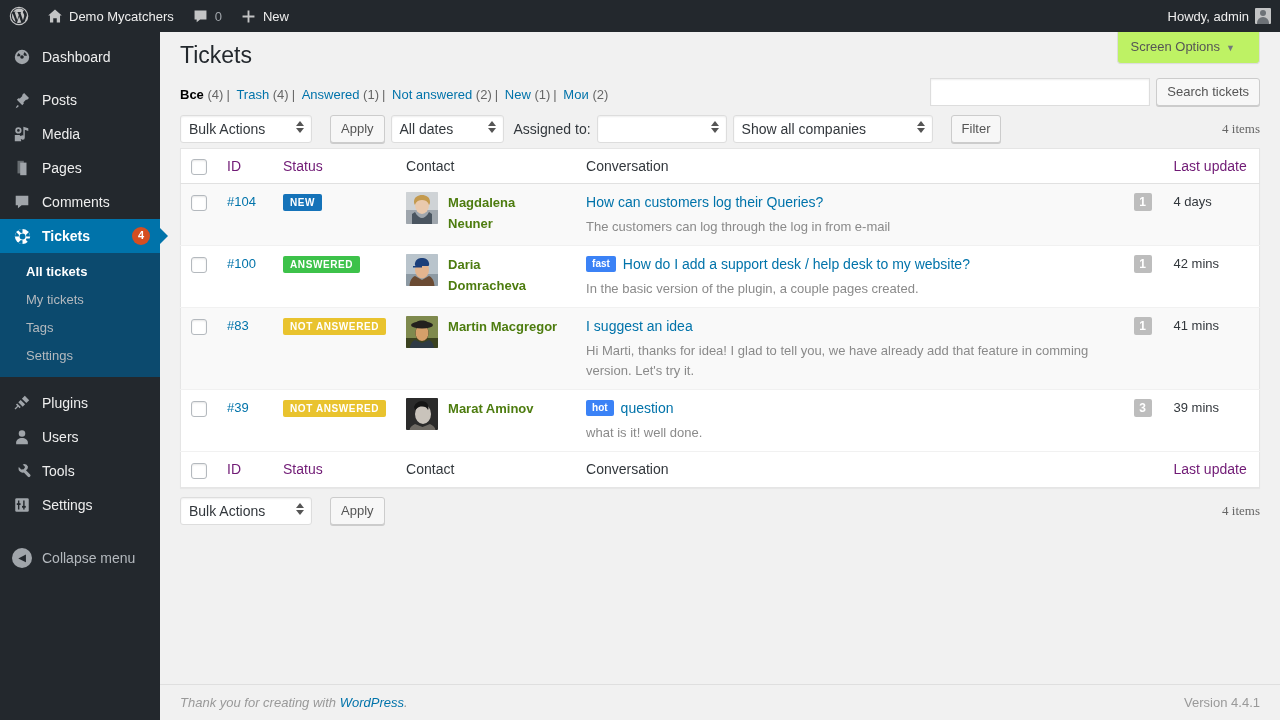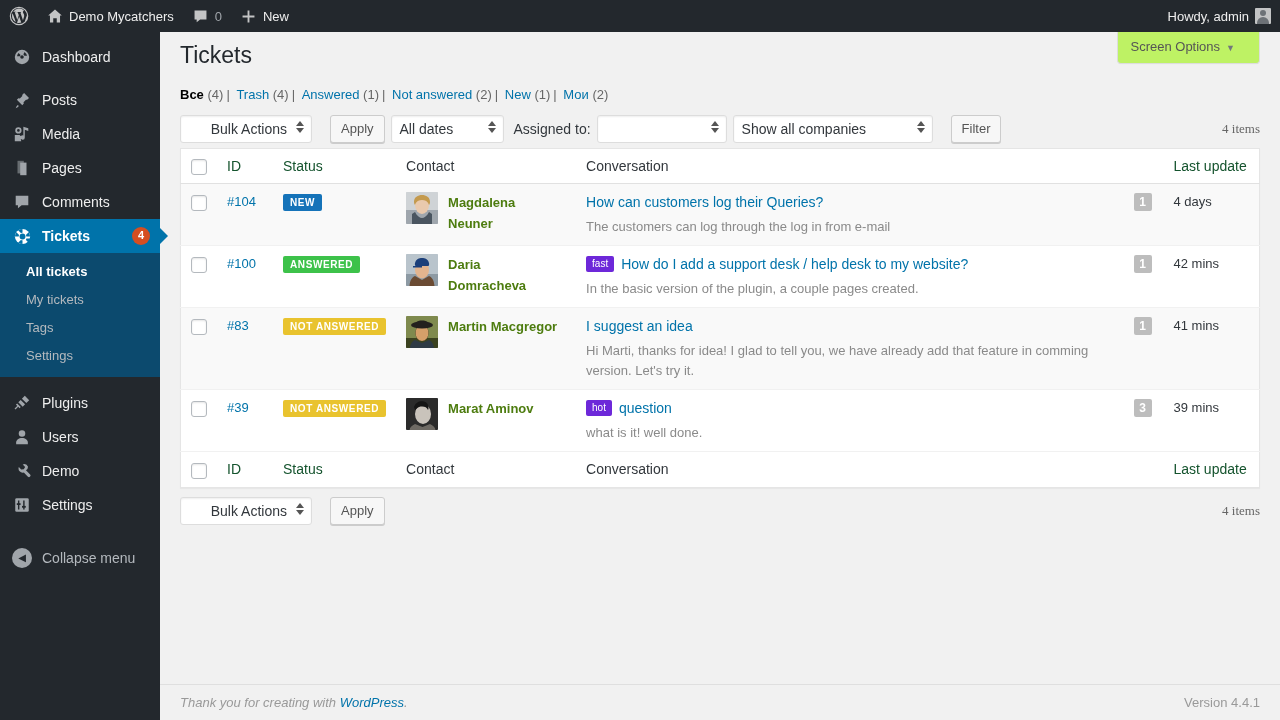--- a/index.html
+++ b/index.html
@@ -146,42 +146,42 @@
   }
   .select .arrows {
     position:absolute; right:7px; top:50%; margin-top:-8px;
     display:flex; flex-direction:column; gap:2px; line-height:0;
   }
   .select .arrows i {
     display:block; width:0; height:0; border-style:solid;
   }
   .select .arrows i.up { border-width:0 4px 5px 4px; border-color:transparent transparent #555 transparent; }
   .select .arrows i.dn { border-width:5px 4px 0 4px; border-color:#555 transparent transparent transparent; }
-  .select.bulk { width:132px;justify-content:flex-end; }
+  .select.bulk { width:132px; }
   .select.dates { width:113px; }
   .select.assigned { width:130px; }
   .select.companies { width:200px; }
   .assigned-label { font-size:14px; color:#32373c; margin-left:4px; }
   .displaying-num {
     margin-left:auto; font-size:13px; color:#666; font-style:normal;font-family:Liberation Serif, serif;
   }
 
   
   table.wp-list-table {
     width:100%; border-collapse:collapse; background:#fff;
     border:1px solid #e5e5e5; box-shadow:0 1px 1px rgba(0,0,0,.04);
     clear:both;
   }
   .wp-list-table thead th, .wp-list-table tfoot th {
     text-align:left; font-weight:400; font-size:14px; color:#32373c;
     padding:8px 10px; line-height:1.3; vertical-align:middle;
   }
   .wp-list-table thead tr { border-bottom:1px solid #e1e1e1; }
   .wp-list-table tfoot tr { border-top:1px solid #e1e1e1; }
-  .wp-list-table th a { color:#14532d; }
+  .wp-list-table th a { color:#701a75; }
   .wp-list-table td {
     padding:8px 10px; vertical-align:top; font-size:13px; line-height:1.5;
     color:#32373c;
   }
   .wp-list-table tbody tr { border-bottom:1px solid #f1f1f1; }
   .wp-list-table tbody tr.alternate { background:#f9f9f9; }
   .col-cb { width:34px; padding-left:10px !important; }
   .col-id { width:56px; }
   .col-status { width:116px; }
   .col-contact { width:180px; }
@@ -210,22 +210,22 @@
     width:32px; height:32px; flex:0 0 32px; border-radius:1px;
     overflow:hidden; position:relative; background:#d9d9d9;
   }
   .contact-name {
     font-size:13px; color:#4d7c0f; font-weight:700; line-height:21px;
     max-width:110px;
   }
 
   .conv-title-row { display:flex; align-items:center; gap:7px; flex-wrap:wrap; }
   .tag {
-    display:inline-block; background:#6d28d9; color:#fff; font-size:10px;
-    font-weight:400; padding:2px 6px; line-height:12px; border-radius:2px;
+    display:inline-block; background:#3b82f6; color:#fff; font-size:10px;
+    font-weight:700; padding:2px 6px; line-height:12px; border-radius:2px;
   }
   .conv-title { color:#0073aa; font-size:14px; font-weight:400; line-height:20px; }
   .conv-excerpt {
     color:#8a8a8a; font-size:13px; line-height:20px; margin-top:5px;
     max-width:520px;
   }
   .count-badge {
     display:inline-block; background:#bdbdbd; color:#fff; font-size:12px;
     font-weight:700; min-width:18px; height:18px; line-height:18px;
     text-align:center; border-radius:2px; padding:0 4px;
@@ -369,21 +369,21 @@
       </span>
       <span class="mi-label">Users</span>
     </div>
 
     <div class="menu-item">
       <span class="mi-icon">
         <svg width="18" height="18" viewBox="0 0 20 20">
             <path fill="currentColor" d="M16.7 5.3a4.6 4.6 0 0 0-5.9-2.5l2.7 2.7-1.5 2.6-2.9.1-2.6-2.6a4.6 4.6 0 0 0 5.5 6.1l4.6 4.6a1.7 1.7 0 0 0 2.4-2.4l-4.6-4.6a4.6 4.6 0 0 0 2.3-4z"></path>
           </svg>
       </span>
-      <span class="mi-label">Demo</span>
+      <span class="mi-label">Tools</span>
     </div>
 
     <div class="menu-item">
       <span class="mi-icon">
         <svg width="18" height="18" viewBox="0 0 20 20">
             <rect x="2.5" y="2.5" width="15" height="15" rx="1.5" fill="currentColor"></rect>
             <rect x="5.5" y="5" width="1.6" height="10" fill="#23282d"></rect>
             <rect x="4.2" y="8" width="4.2" height="2" fill="#23282d"></rect>
             <rect x="11.3" y="5" width="1.6" height="10" fill="#23282d"></rect>
             <rect x="10" y="11" width="4.2" height="2" fill="#23282d"></rect>
@@ -418,20 +418,24 @@
     <div style="overflow:hidden;">
       <ul class="subsubsub">
         <li><a class="current">Все</a> <span class="count">(4)</span><span class="sep">|</span></li>
         <li><a>Trash</a> <span class="count">(4)</span><span class="sep">|</span></li>
         <li><a>Answered</a> <span class="count">(1)</span><span class="sep">|</span></li>
         <li><a>Not answered</a> <span class="count">(2)</span><span class="sep">|</span></li>
         <li><a>New</a> <span class="count">(1)</span><span class="sep">|</span></li>
         <li><a>Мои</a> <span class="count">(2)</span></li>
       </ul>
 
+      <div class="search-box">
+        <input class="search-input" type="search" value="" placeholder="" style="">
+        <span class="btn">Search tickets</span>
+      </div>
     </div>
 
     <div class="tablenav top">
       <span class="select bulk">
         <span>Bulk Actions</span>
         <span class="arrows">
             <i class="up"></i>
             <i class="dn"></i>
           </span>
       </span>

